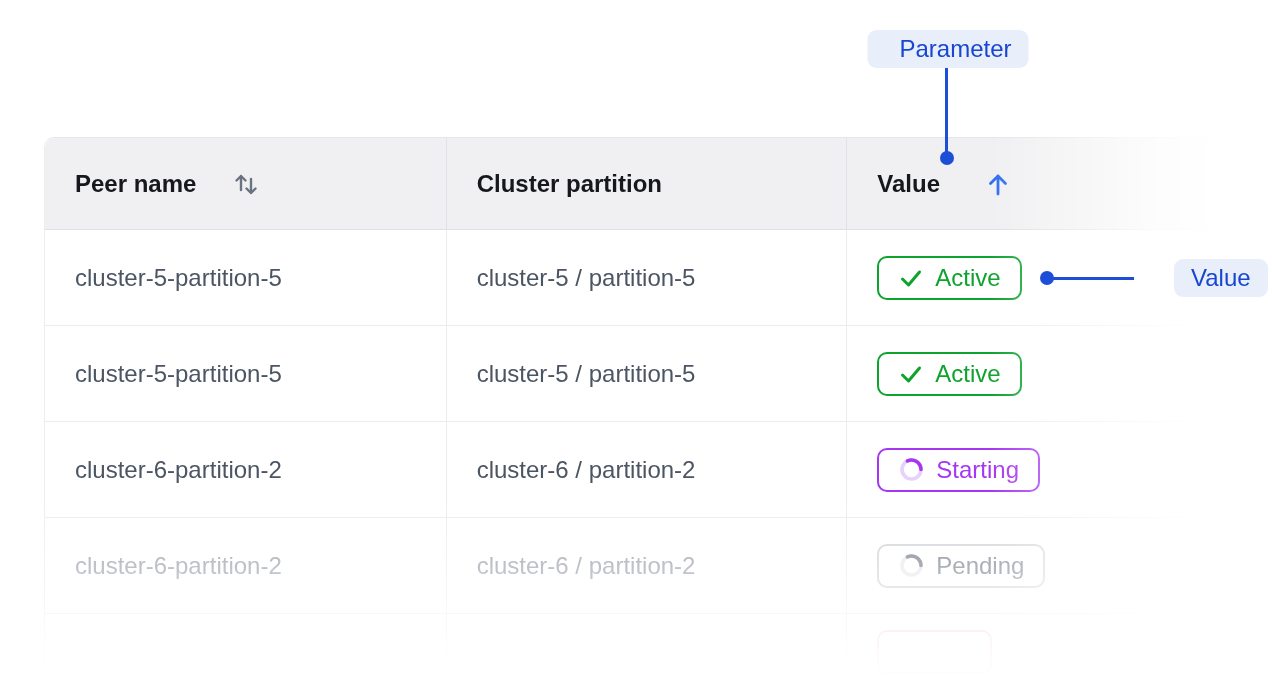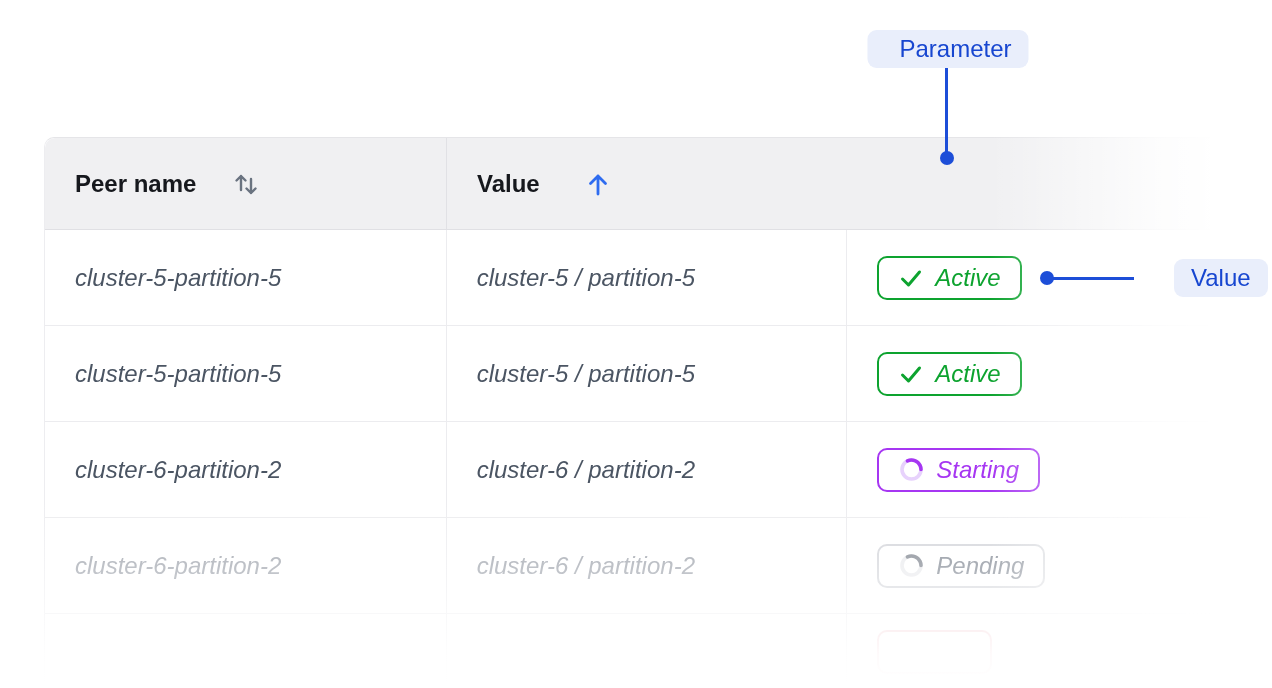--- a/index.html
+++ b/index.html
@@ -22,21 +22,21 @@
   .th {
     display:flex; align-items:center; padding-left:30px;
     font-size:24px; font-weight:700; color:#16181d; cursor:pointer;gap:12px;
   }
   .c1 { width:402px; } .c2 { width:401px; } .c3 { width:363px; }
   .th.c1, .th.c2 { border-right:1px solid #e1e1e5; }
   .row { display:flex; height:96px; background:#fff; border-bottom:1px solid #ececef; }
   .row.partial { height:75px; border-bottom:none; }
   .td {
     display:flex; align-items:center; padding-left:30px;
-    font-size:24px; color:#4b5563;font-style:italic;
+    font-size:24px; color:#4b5563;
   }
   .td.c1, .td.c2 { border-right:1px solid #ececef; }
   .row.dim .td { color:#9ba0a9; }
 
   .sort-icon { margin-left:24px; display:inline-flex; }
   .asc-icon  { margin-left:34px; display:inline-flex; }
 
   
   .badge {
     display:inline-flex; align-items:center; gap:11px;
@@ -89,20 +89,23 @@
 
     <div class="thead">
       <div class="th c1">
         <span>Peer name</span>
         <span class="sort-icon">
           <svg width="28" height="28" viewBox="0 0 28 28" fill="none">
             <path d="M9 20 L9 6 M4.5 10.5 L9 6 L13.5 10.5" stroke="#6a7380" stroke-width="2.4" stroke-linecap="round" stroke-linejoin="round"></path>
             <path d="M19 9 L19 23 M14.5 18.5 L19 23 L23.5 18.5" stroke="#6a7380" stroke-width="2.4" stroke-linecap="round" stroke-linejoin="round"></path>
           </svg>
         </span>
+      </div>
+      <div class="th c2">
+        <span>Cluster partition</span>
       </div>
       <div class="th c3">
         <span>Value</span>
         <span class="asc-icon">
           <svg width="24" height="26" viewBox="0 0 24 26" fill="none">
             <path d="M12 23 L12 5 M4.5 12.5 L12 5 L19.5 12.5" stroke="#2e6cf0" stroke-width="2.8" stroke-linecap="round" stroke-linejoin="round"></path>
           </svg>
         </span>
       </div>
     </div>

